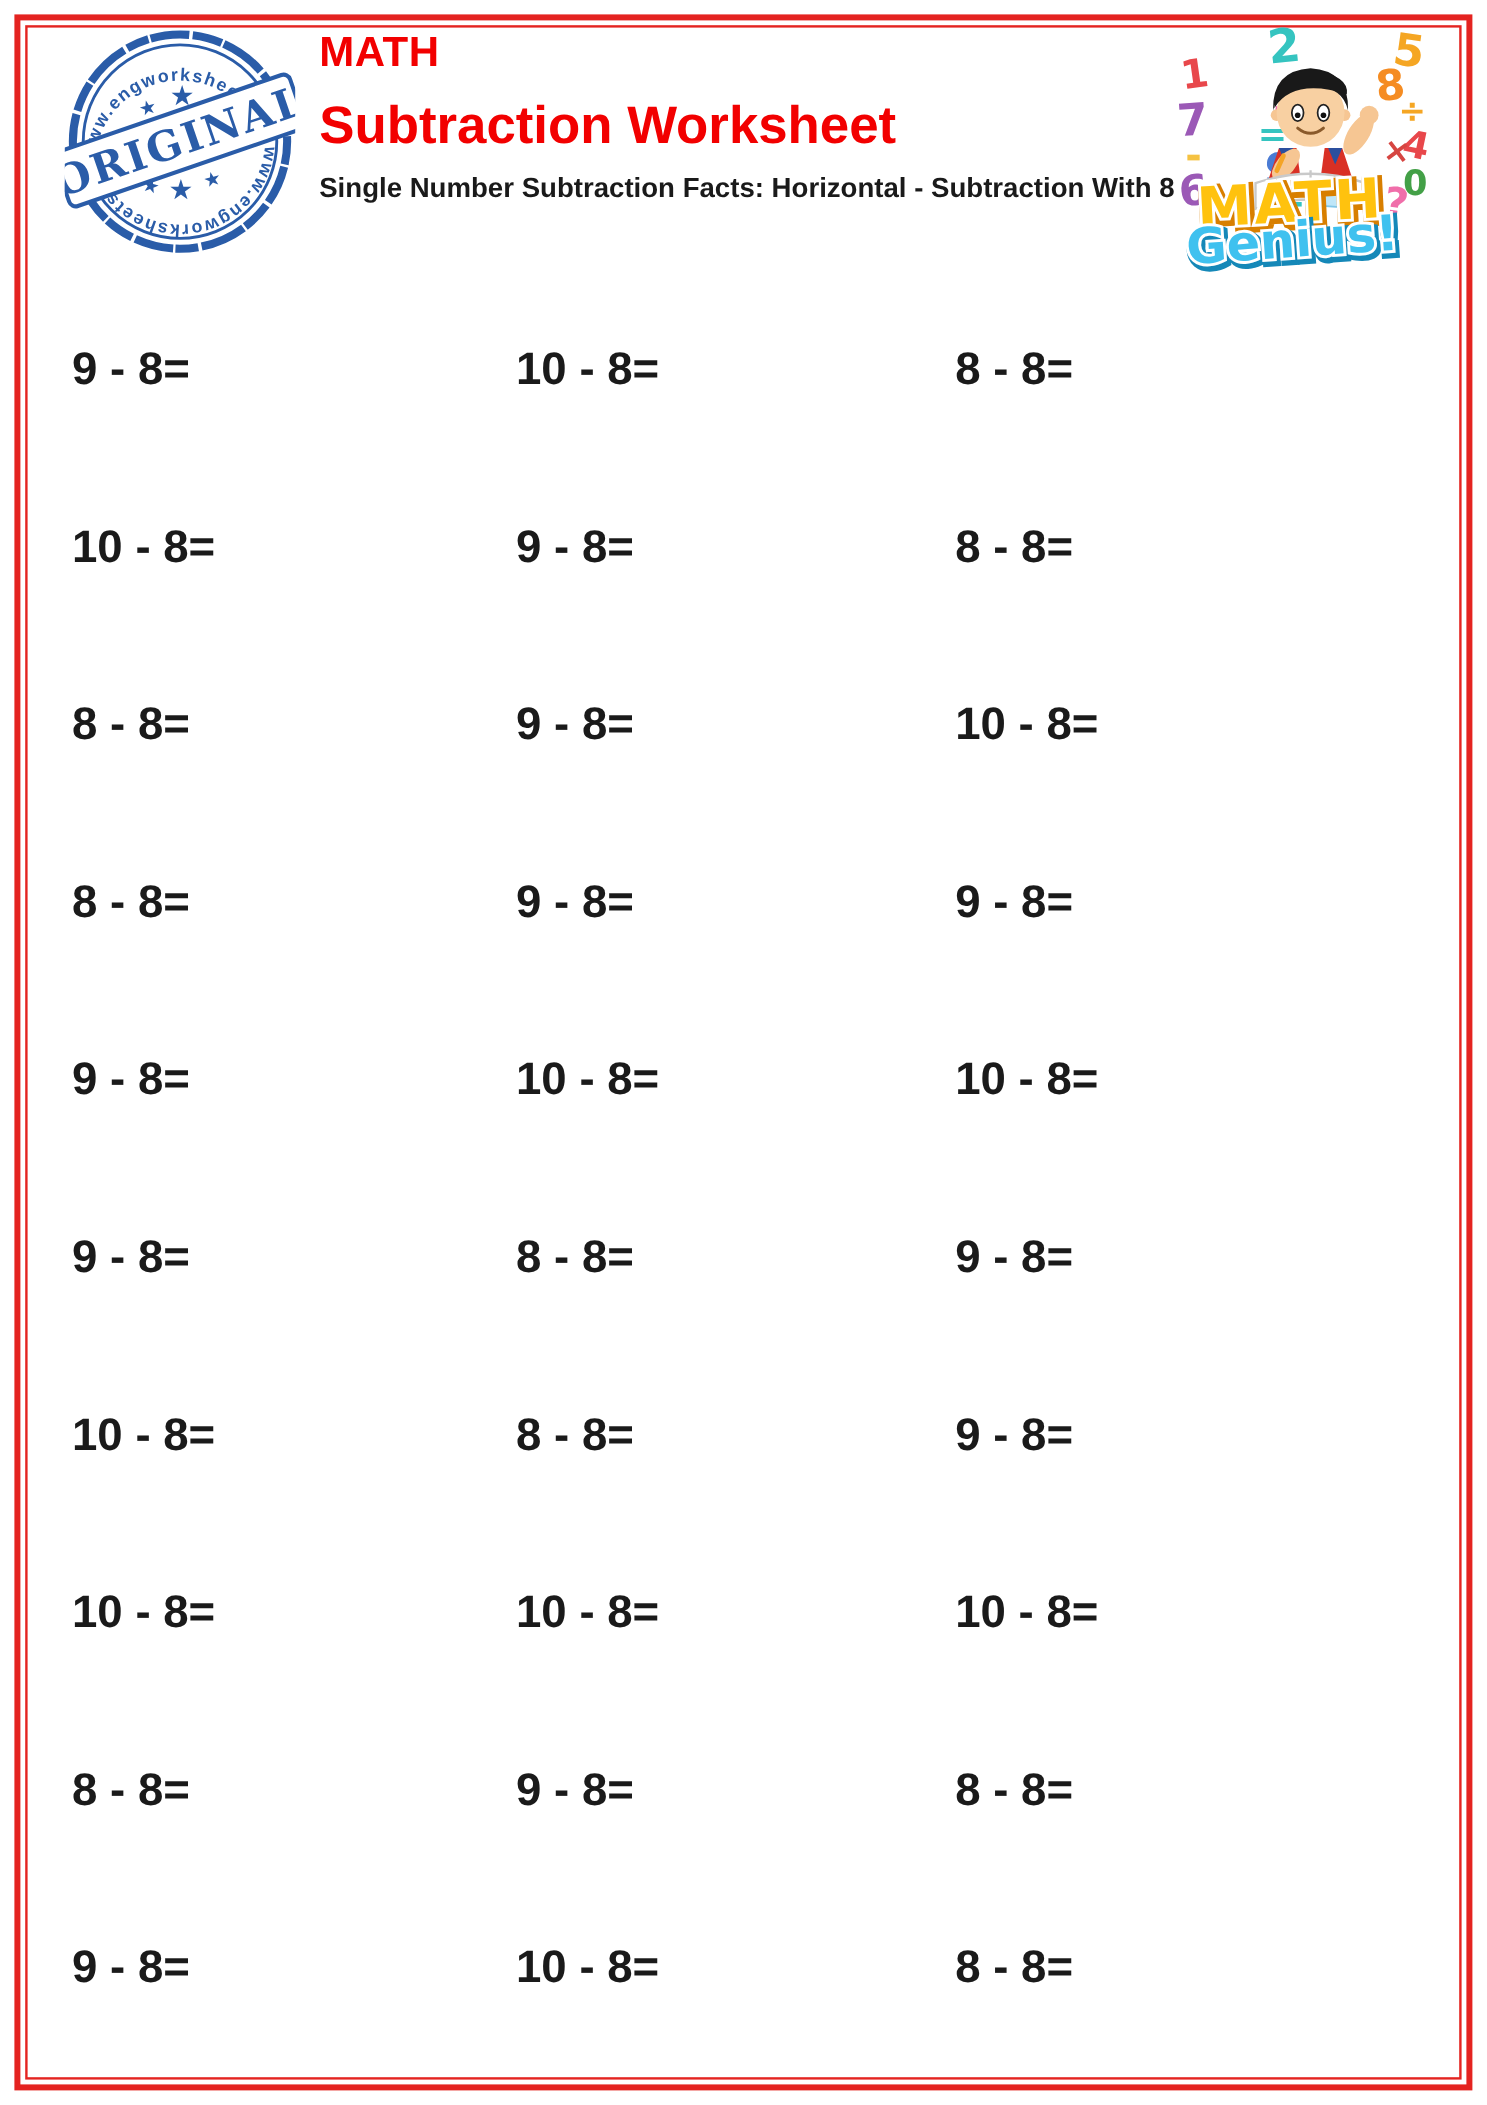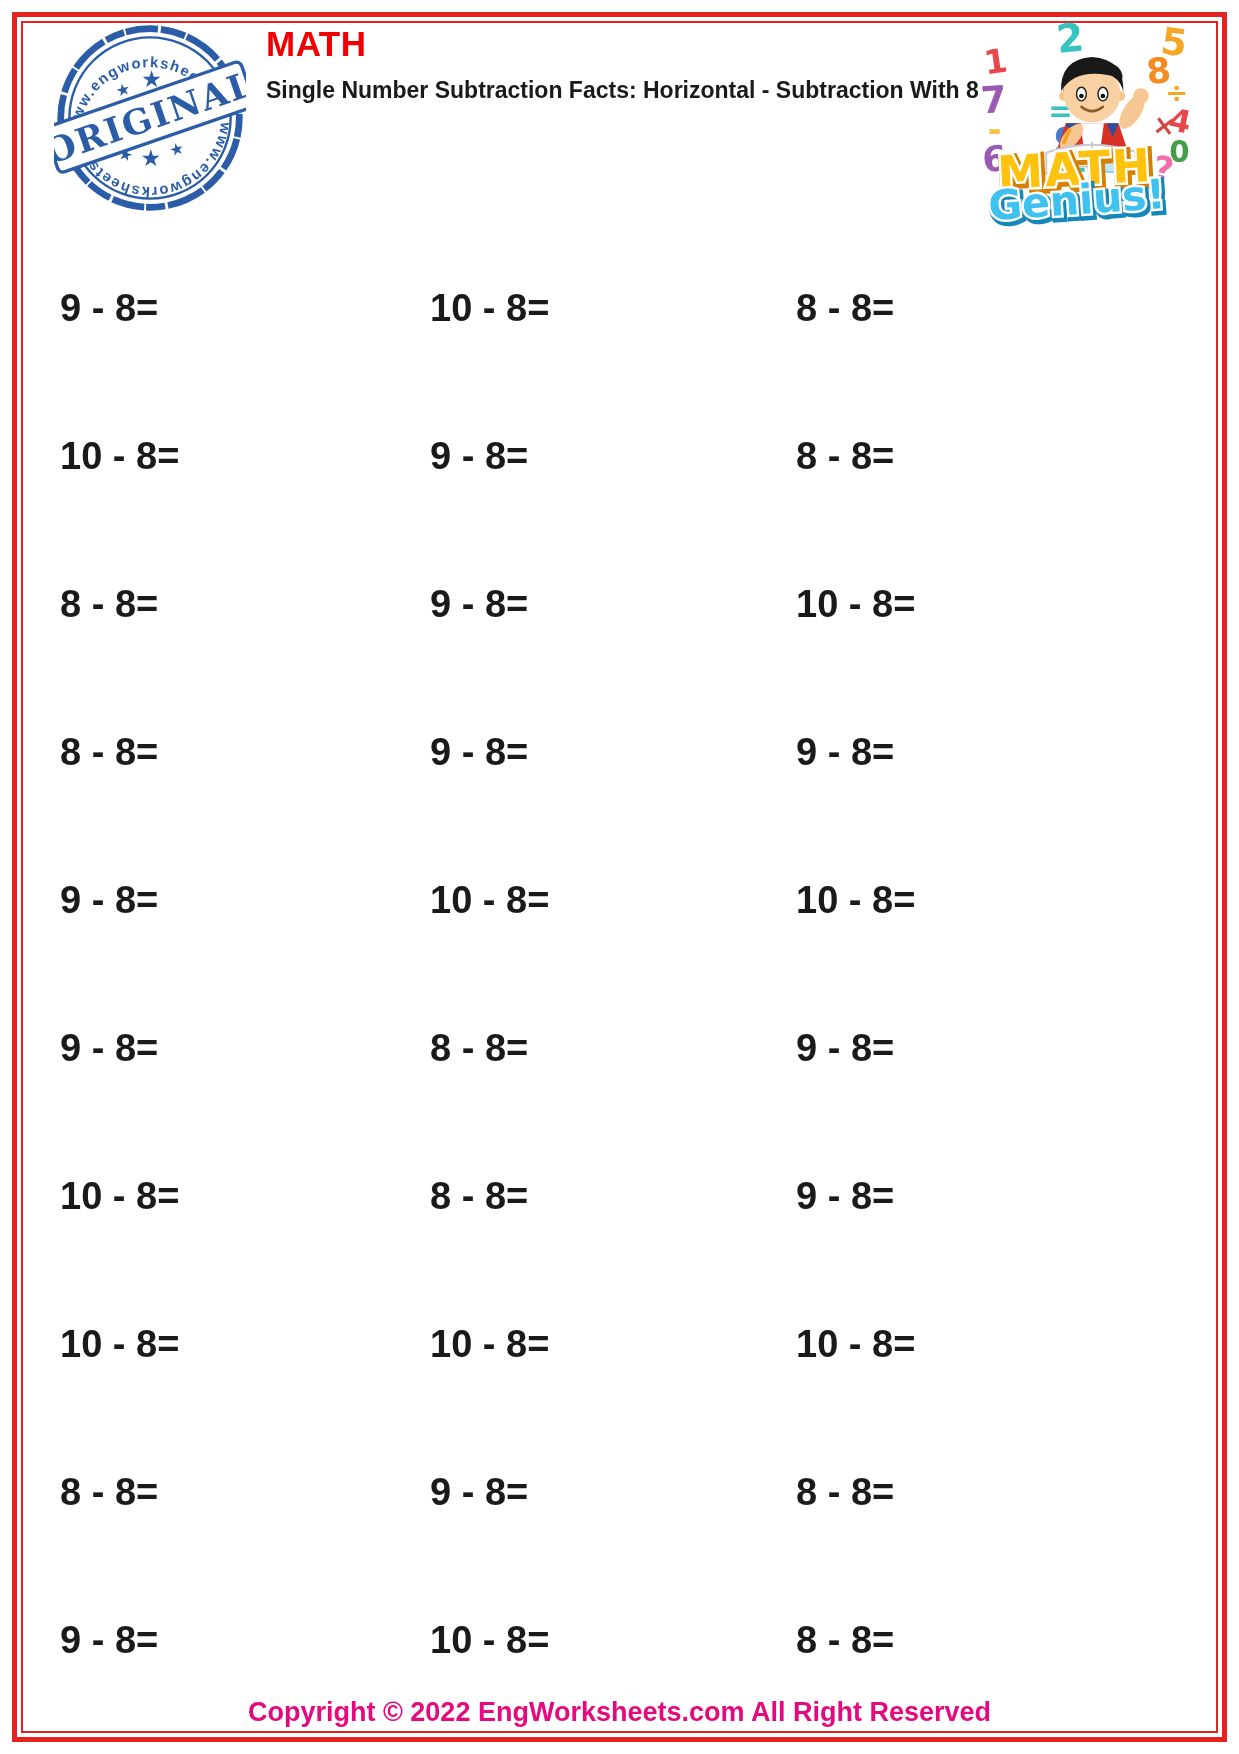--- a/index.html
+++ b/index.html
@@ -78,20 +78,21 @@
       </g>
 
       <g transform="rotate(-19 100 100)">
         <rect x="-8" y="74" width="216" height="50" rx="6" fill="#ffffff" stroke="#2a5ca8" stroke-width="3.5"></rect>
         <text class="stamp-original" x="100" y="112" text-anchor="middle" font-size="36" letter-spacing="2" fill="#2a5ca8">ORIGINAL</text>
       </g>
     </svg>
 
     <div class="titles">
       <div class="math-label">MATH</div>
+      <div class="sheet-title">Subtraction Worksheet</div>
       <div class="subtitle">Single Number Subtraction Facts: Horizontal - Subtraction With 8</div>
     </div>
 
     <svg class="genius" viewBox="0 0 220 210" overflow="visible">
       <g id="glyph-layer">
           <text x="16" y="62" transform="rotate(-8 16 62)" font-size="34" fill="#e8474b" class="glyph">1</text>
           <text x="90" y="40" transform="rotate(-6 90 40)" font-size="40" fill="#35c4c0" class="glyph">2</text>
           <text x="92" y="82" transform="rotate(8 92 82)" font-size="38" fill="#f06eaa" class="glyph">3</text>
           <text x="194" y="40" transform="rotate(8 194 40)" font-size="38" fill="#f5a623" class="glyph">5</text>
           <text x="182" y="72" transform="rotate(-6 182 72)" font-size="36" fill="#f58c22" class="glyph">8</text>
@@ -177,14 +178,13 @@
       <div class="problem">10 - 8=</div>
       <div class="problem">10 - 8=</div>
       <div class="problem">8 - 8=</div>
       <div class="problem">9 - 8=</div>
       <div class="problem">8 - 8=</div>
       <div class="problem">9 - 8=</div>
       <div class="problem">10 - 8=</div>
       <div class="problem">8 - 8=</div>
     </div>
 
-  <div class="footer">Copyright © 2022 EngWorksheets.com All Right Reserved</div>
 </div>
 
 </body></html>

